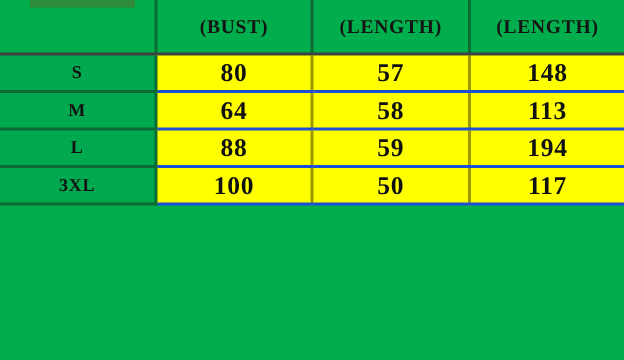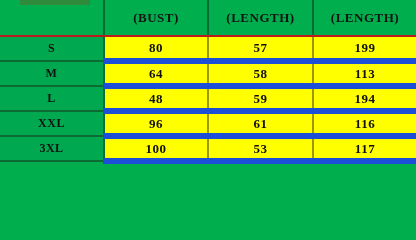--- a/index.html
+++ b/index.html
@@ -59,41 +59,41 @@
   table.size-table th:last-child,
   table.size-table td:last-child {
     border-right: none;
   }
 
   
   thead tr.header-row th {
     height: 35px;
     background: #00ae4d;
     font-size: 13px;
-    border-bottom: 2px solid #b91c1c;
+    border-bottom: 2px solid #404040;
   }
   thead tr.header-row th.h-size {
     background: #00ae4d;
   }
 
   
   tbody tr.size-row {
     height: 25px;
   }
   tbody td.cell-size {
     background: #00a950;
     font-size: 12px;
     color: #111111;
   }
   tbody td.cell-value {
     background: #ffff00;
-    font-size: 13px;
+    font-size: 17px;
     color: #101010;
     border-right: 2px solid #9a9a00;
-    border-bottom: 6px solid #1d4ed8;
+    border-bottom: 2px solid #1d4ed8;
   }
   tbody td.cell-value:last-child {
     border-right: none;
   }
   tbody td.cell-size {
     border-right: 2px solid #0b6b33;
     border-bottom: 2px solid #0b6b33;
   }
 </style>
 </head>
@@ -116,42 +116,36 @@
         <th>(BUST)</th>
         <th>(LENGTH)</th>
         <th>(LENGTH)</th>
       </tr>
     </thead>
     <tbody>
       <tr class="size-row">
         <td class="cell-size">S</td>
         <td class="cell-value">80</td>
         <td class="cell-value">57</td>
-        <td class="cell-value">199</td>
+        <td class="cell-value">148</td>
       </tr>
       <tr class="size-row">
         <td class="cell-size">M</td>
         <td class="cell-value">64</td>
         <td class="cell-value">58</td>
         <td class="cell-value">113</td>
       </tr>
       <tr class="size-row">
         <td class="cell-size">L</td>
-        <td class="cell-value">48</td>
+        <td class="cell-value">88</td>
         <td class="cell-value">59</td>
         <td class="cell-value">194</td>
       </tr>
       <tr class="size-row">
-        <td class="cell-size">XXL</td>
-        <td class="cell-value">96</td>
-        <td class="cell-value">61</td>
-        <td class="cell-value">116</td>
-      </tr>
-      <tr class="size-row">
         <td class="cell-size">3XL</td>
         <td class="cell-value">100</td>
-        <td class="cell-value">53</td>
+        <td class="cell-value">50</td>
         <td class="cell-value">117</td>
       </tr>
     </tbody>
   </table>
 
 </div>
 
 </body></html>

